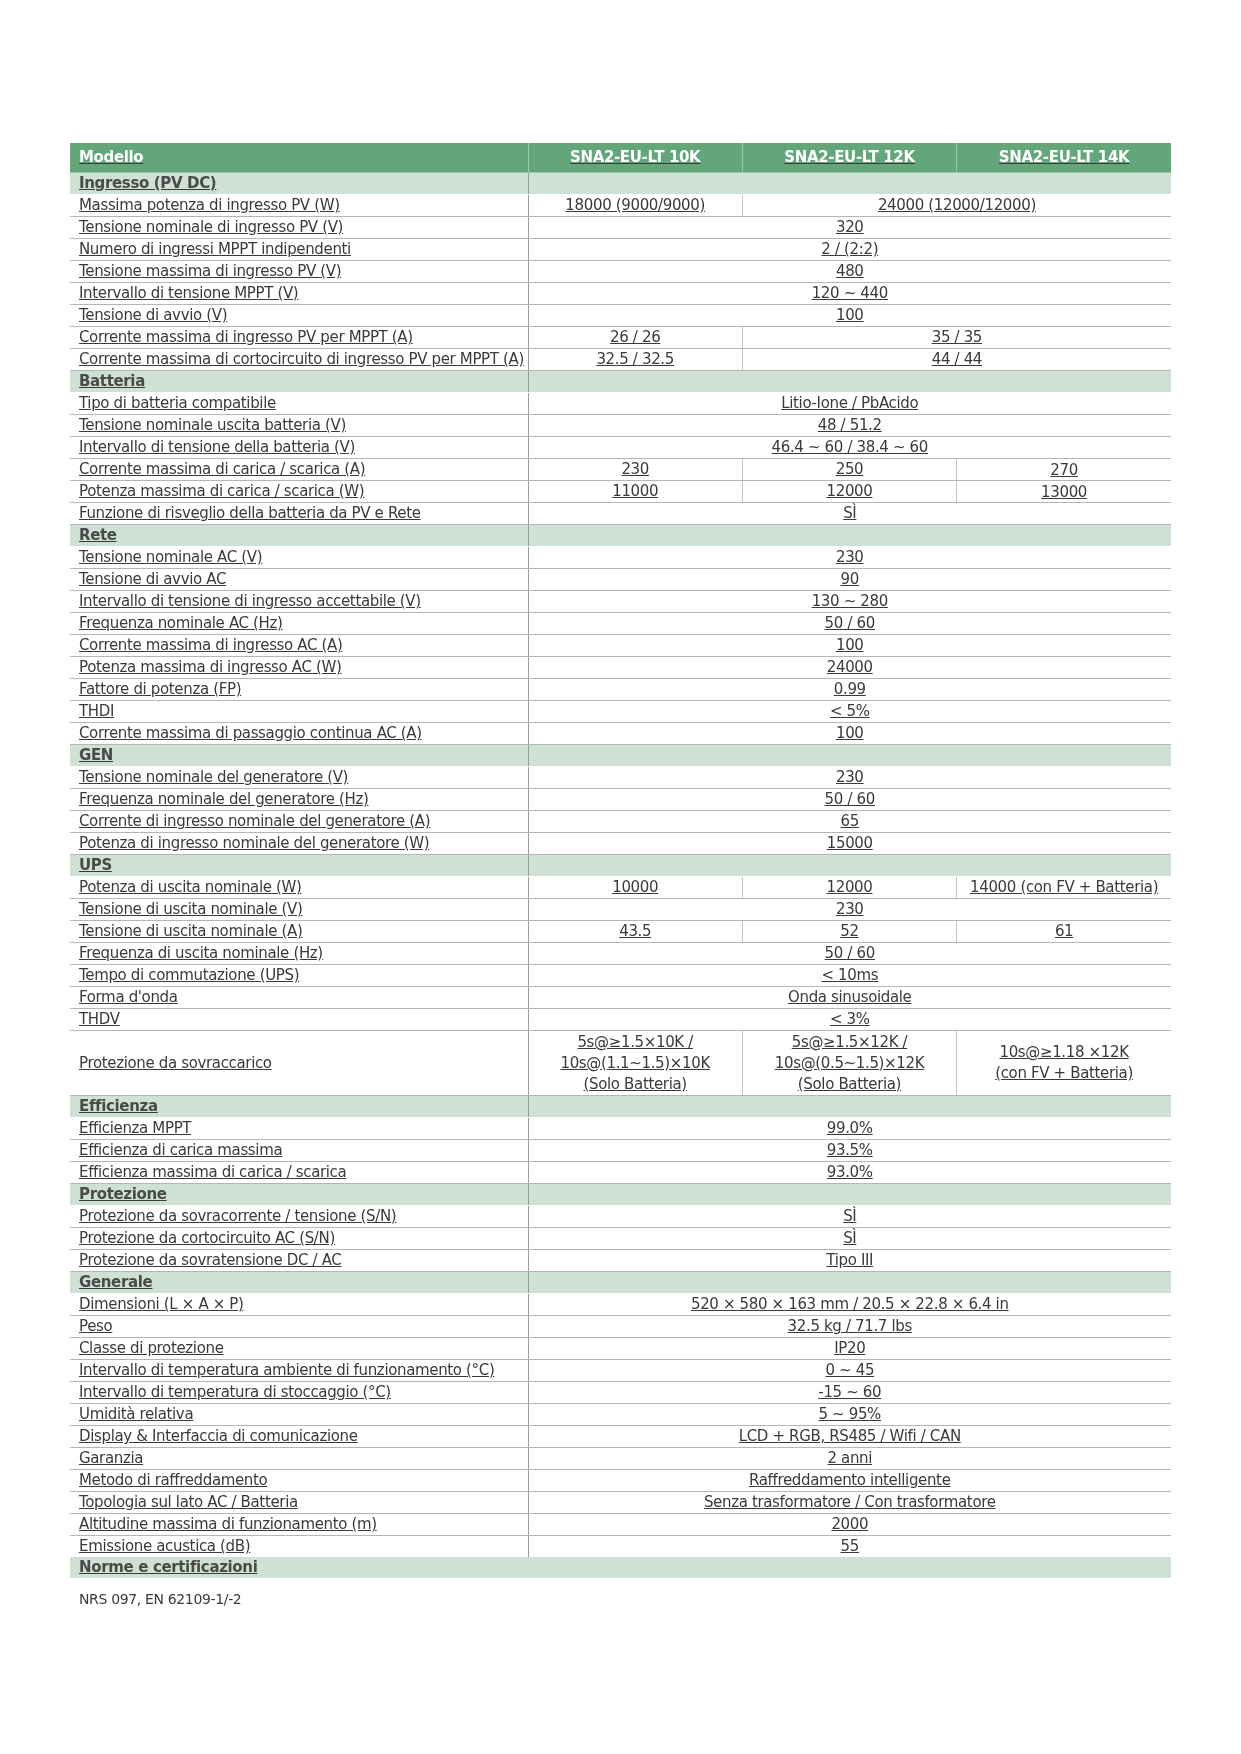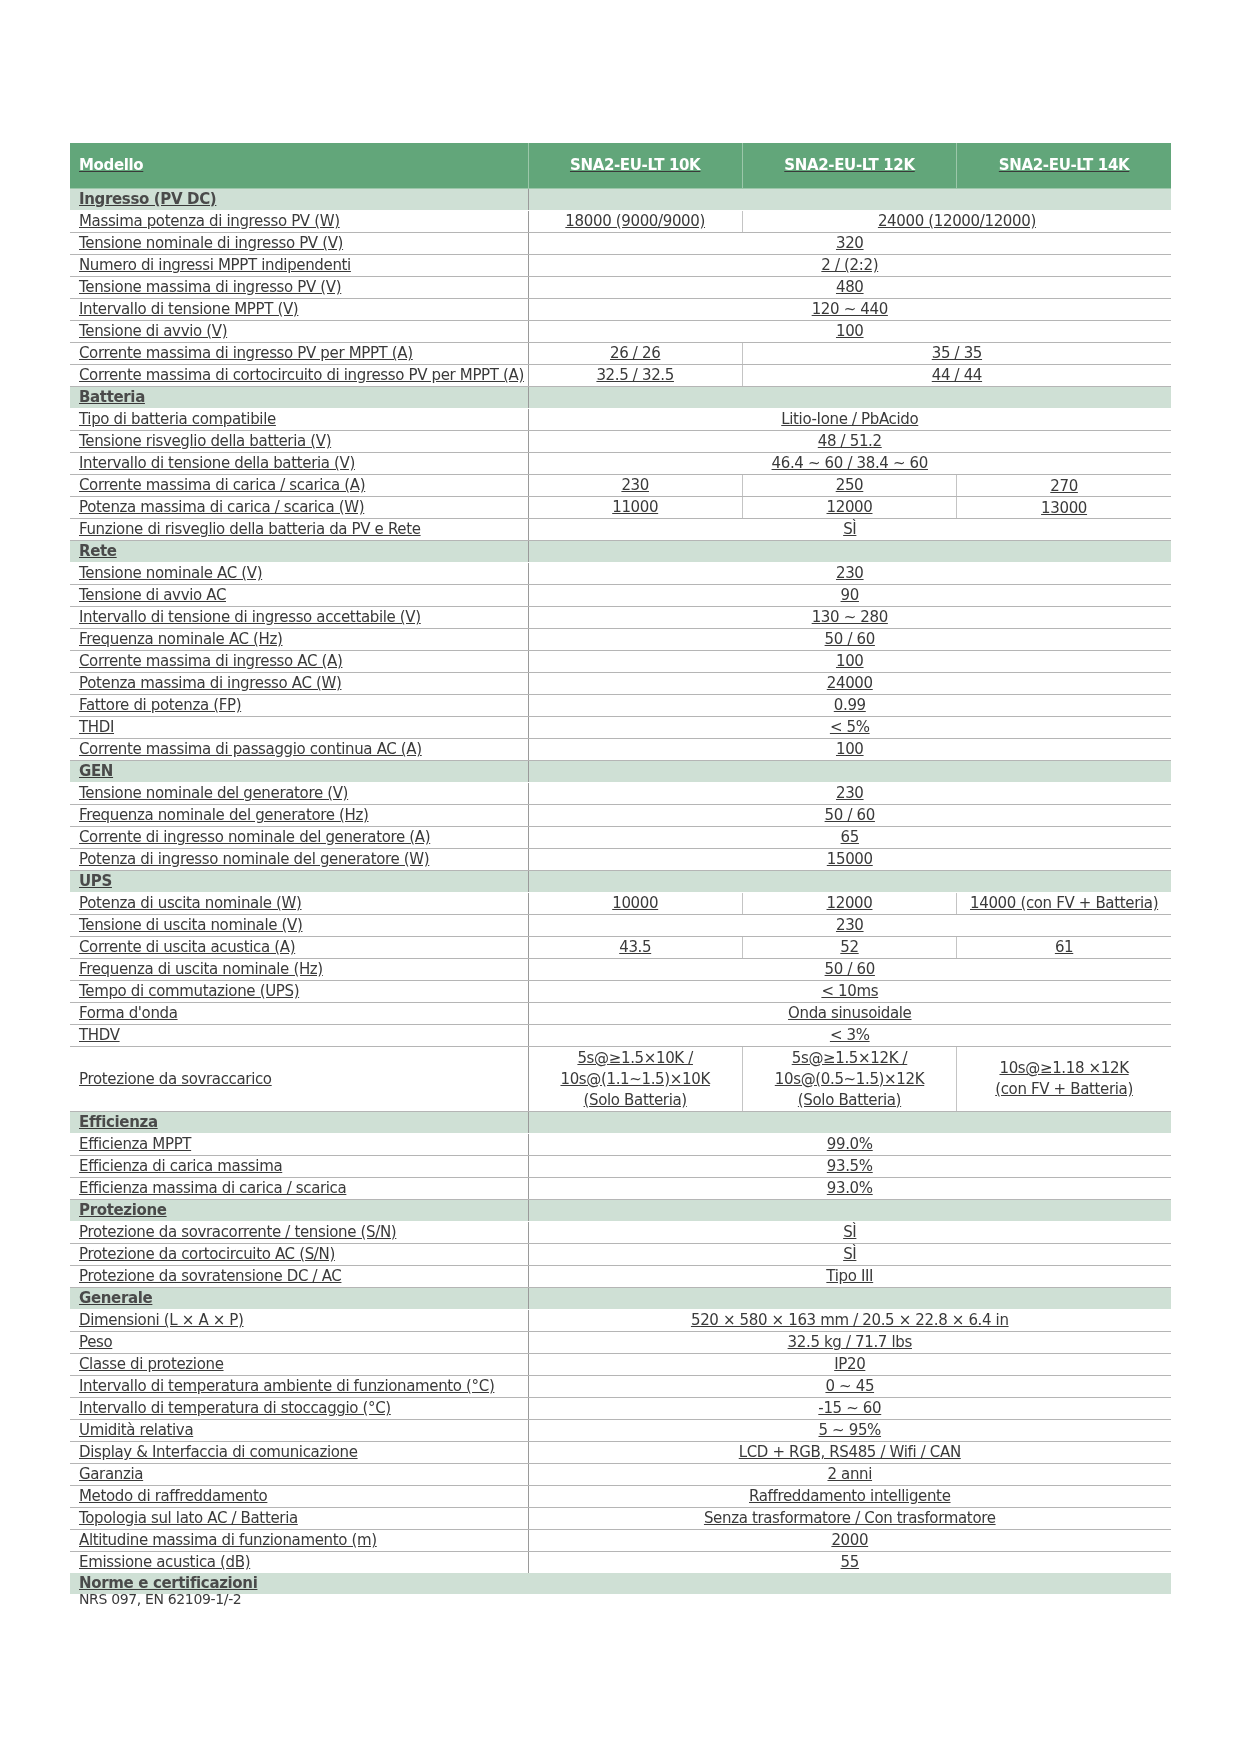--- a/index.html
+++ b/index.html
@@ -7,21 +7,21 @@
          font-family: "DejaVu Sans", "Liberation Sans", sans-serif; color: #3a3a3a; }
   #spec { position: absolute; left: 70px; top: 143px; width: 1101px;
           border-collapse: collapse; table-layout: fixed; font-size: 15px; letter-spacing: -0.35px; text-decoration: underline; }
   #spec col.c-label { width: 458px; }
   #spec col.c-val { width: 214.3px; }
   #spec td, #spec th { height: 21px; padding: 0 0 0 9px; line-height: 21px; white-space: nowrap; overflow: hidden;
                        border-bottom: 1px solid #b5b5b5; }
   #spec td.v { text-align: center; padding: 0; border-left: 1px solid #9a9a9a; }
   #spec td.v + td.v { border-left: 1px solid #c4c4c4; }
   #spec tr.hdr th { background: #62a67a; color: #ffffff; font-weight: bold; text-align: left; border-bottom: 1px solid #9cc7aa; }
-  #spec tr.hdr th.m { text-align: center; padding: 12px; border-left: 1px solid #9cc7aa; }
+  #spec tr.hdr th.m { text-align: center; padding: 4px; border-left: 1px solid #9cc7aa; }
   #spec tr.sec td { background: #cfe0d5; font-weight: bold; color: #4a4a4a; border-bottom: 1px solid #ffffff; }
   #spec tr.sec td.sp { padding: 0; border-left: 1px solid #9a9a9a; }
   #spec tr.sec.nodiv td.sp { border-left: none; }
   #spec tr.tall td { height: 64px; line-height: 21px; white-space: normal; }
   #spec tr.tall td.v { padding-top: 0; }
   #spec td.low { vertical-align: bottom; line-height: 19px; }
   #spec tr.last td { border-bottom: none; }
   #cert { position: absolute; left: 79px; top: 1591px; font-size: 14px; letter-spacing: -0.35px; color: #3a3a3a; }
 </style>
 </head>
@@ -82,21 +82,21 @@
       </tr>
       <tr class="sec">
         <td>Batteria</td>
         <td class="sp" colspan="3"></td>
       </tr>
       <tr class="">
         <td>Tipo di batteria compatibile</td>
         <td class="v" colspan="3">Litio-Ione / PbAcido</td>
       </tr>
       <tr class="">
-        <td>Tensione risveglio della batteria (V)</td>
+        <td>Tensione nominale uscita batteria (V)</td>
         <td class="v" colspan="3">48 / 51.2</td>
       </tr>
       <tr class="">
         <td>Intervallo di tensione della batteria (V)</td>
         <td class="v" colspan="3">46.4 ~ 60 / 38.4 ~ 60</td>
       </tr>
       <tr class="">
         <td>Corrente massima di carica / scarica (A)</td>
         <td class="v" colspan="1">230</td>
         <td class="v" colspan="1">250</td>
@@ -180,21 +180,21 @@
         <td>Potenza di uscita nominale (W)</td>
         <td class="v" colspan="1">10000</td>
         <td class="v" colspan="1">12000</td>
         <td class="v" colspan="1">14000 (con FV + Batteria)</td>
       </tr>
       <tr class="">
         <td>Tensione di uscita nominale (V)</td>
         <td class="v" colspan="3">230</td>
       </tr>
       <tr class="">
-        <td>Corrente di uscita acustica (A)</td>
+        <td>Tensione di uscita nominale (A)</td>
         <td class="v" colspan="1">43.5</td>
         <td class="v" colspan="1">52</td>
         <td class="v" colspan="1">61</td>
       </tr>
       <tr class="">
         <td>Frequenza di uscita nominale (Hz)</td>
         <td class="v" colspan="3">50 / 60</td>
       </tr>
       <tr class="">
         <td>Tempo di commutazione (UPS)</td>

